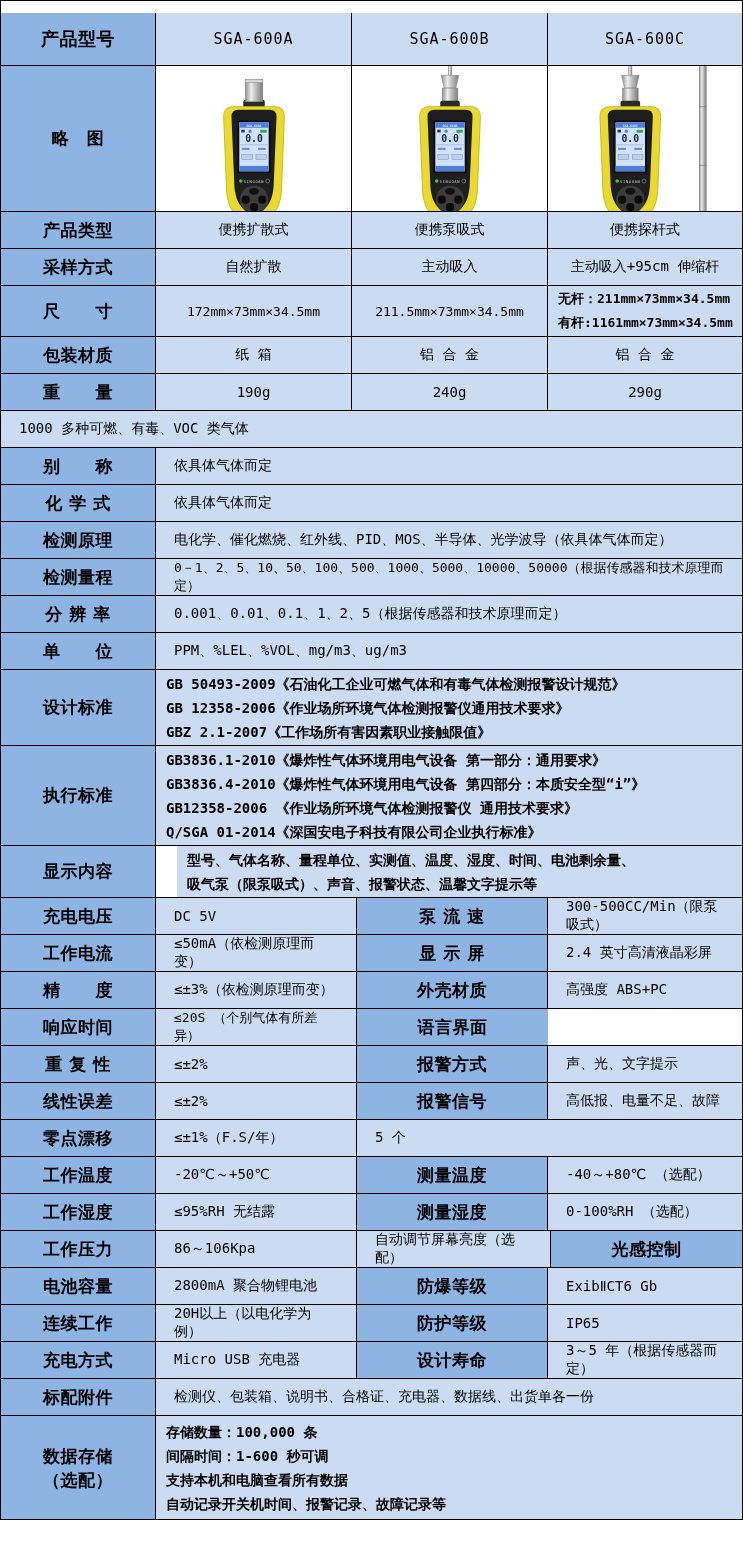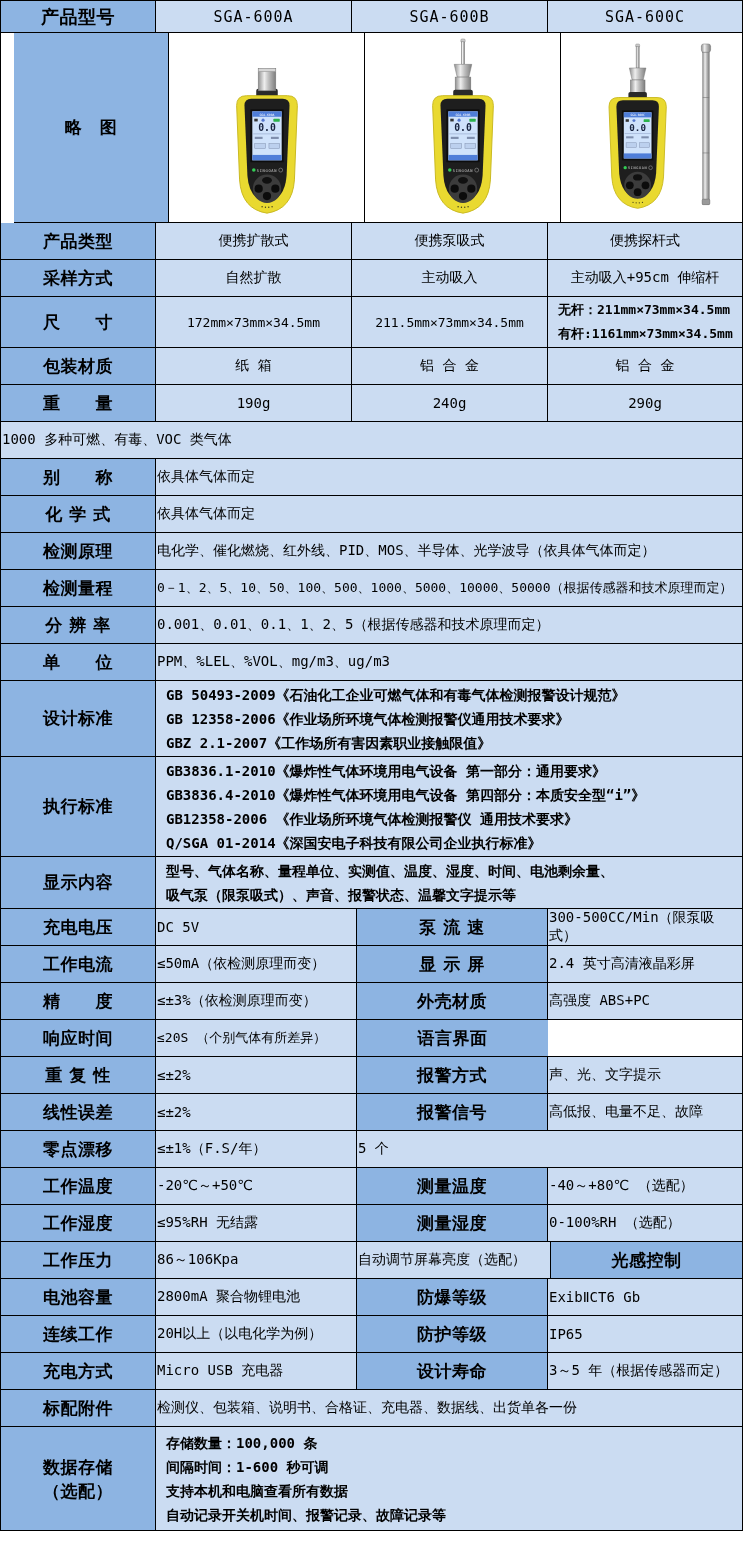--- a/index.html
+++ b/index.html
@@ -6,31 +6,31 @@
   body{width:743px;font-family:"DejaVu Sans","Liberation Sans",sans-serif;color:#000;}
   .tbl{width:743px;border:1px solid #000;box-sizing:border-box;}
   .row{display:flex;border-bottom:1px solid #000;box-sizing:border-box;}
   .row:last-child{border-bottom:none;}
   .cell{border-right:1px solid #000;box-sizing:border-box;display:flex;align-items:center;overflow:hidden;}
   .cell:last-child{border-right:none;}
   .lc{background:#8DB4E2;justify-content:center;text-align:center;font-weight:bold;font-size:17px;letter-spacing:.5px;}
   .vc{background:#CBDCF2;font-size:14px;font-family:"DejaVu Sans Mono","DejaVu Sans",sans-serif;}
   .ic{background:#ffffff;justify-content:center;align-items:center;}
   .center{justify-content:center;text-align:center;}
-  .left{padding:0 1px;justify-content:flex-start;}
+  .left{padding:0 18px;justify-content:flex-start;}
   .multi{flex-direction:column;justify-content:center;align-items:flex-start;padding:2px 10px;font-weight:bold;}
   .multi .line{line-height:24px;white-space:nowrap;}
   .col2{flex-direction:column;justify-content:center;align-items:center;line-height:24px;}
   .w155{width:155px;flex:none;}
   .w196{width:196px;flex:none;}
   .w201{width:201px;flex:none;}
   .w191{width:191px;flex:none;}
   .grow{flex:1;}
-  .h47{height:32px;} .h190{height:190px;margin-left:13px;} .h37{height:37px;} .h51{height:51px;}
-  .h76{height:76px;} .h100{height:100px;} .h52{height:52px;} .h103{height:103px;}
+  .h47{height:53px;margin-top:12px;} .h190{height:146px;} .h37{height:37px;} .h51{height:51px;}
+  .h76{height:76px;} .h100{height:100px;} .h52{height:52px;gap:21px;} .h103{height:103px;}
   .model{font-size:15px;letter-spacing:1px;font-family:"DejaVu Sans Mono","DejaVu Sans",sans-serif;}
   .hdr{font-size:18px;}
   svg text{font-family:"DejaVu Sans Mono","DejaVu Sans",sans-serif;}
   .scr-title{font-size:3.2px;fill:#ffffff;}
   .scr-val{font-size:10px;font-weight:bold;fill:#18233f;}
   .scr-brand{font-size:3.8px;fill:#cfcfcf;letter-spacing:.7px;}
 </style>
 </head>
 <body>
 

